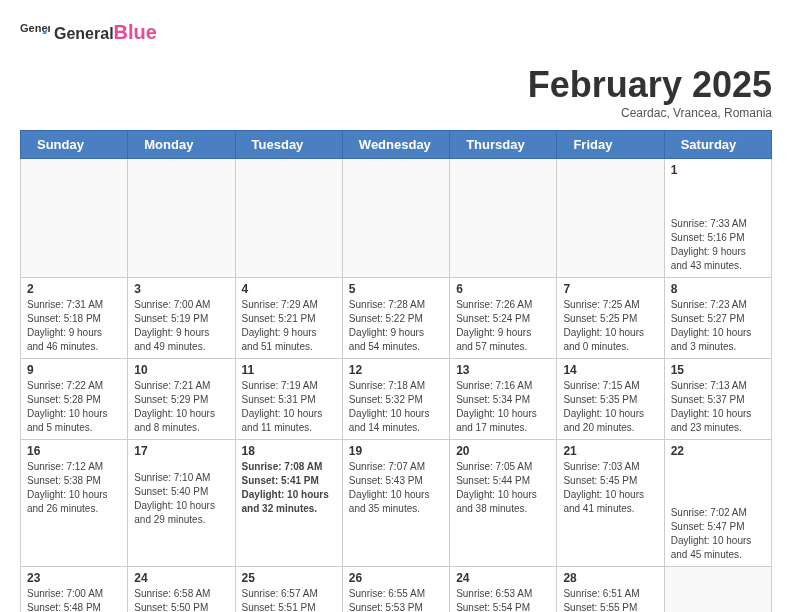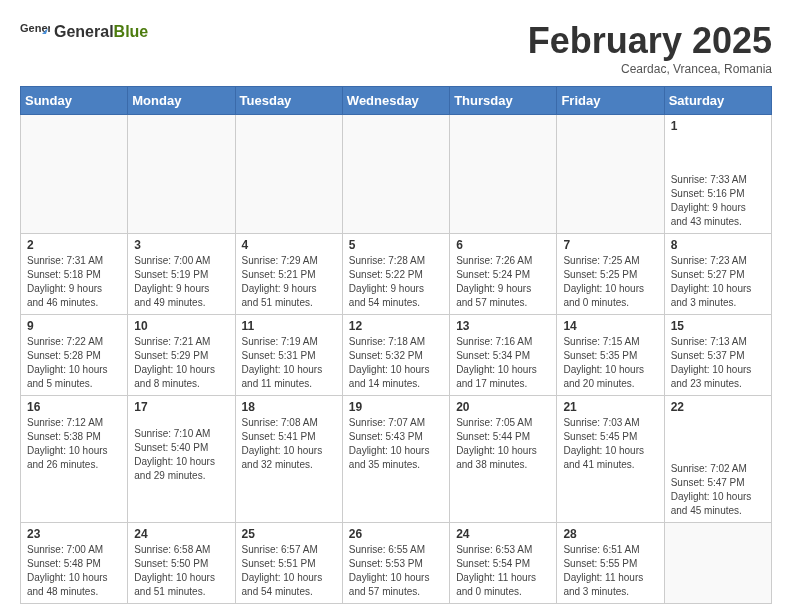--- a/index.html
+++ b/index.html
@@ -20,39 +20,40 @@
       display: flex;
       align-items: center;
       gap: 4px;
     }
     .logo-icon {
       width: 30px;
       height: 24px;
     }
     .title-area {
       text-align: right;
+      margin-top: 44px;
     }
     .month-title {
       font-size: 36px;
       font-weight: bold;
       color: #333;
     }
     .subtitle {
       font-size: 12px;
       color: #555;
     }
     .calendar {
       width: 100%;
       border-collapse: collapse;
       border: 1px solid #ccc;
     }
     .calendar th {
       background-color: #4a7fc1;
       color: white;
-      padding: 6px 4px;
+      padding: 6px 16px;
       text-align: left;
       font-size: 13px;
       border: 1px solid #3a6aaa;
     }
     .calendar td {
       vertical-align: top;
       padding: 4px 6px;
       border: 1px solid #ccc;
       width: calc(100% / 7);
       min-height: 80px;
@@ -80,21 +81,21 @@
 
 <div class="header-area">
   <div class="logo">
     <svg class="logo-icon" viewBox="0 0 30 24" xmlns="http://www.w3.org/2000/svg">
       <text x="0" y="12" font-size="11" font-weight="bold" fill="#333">General</text>
       <path d="M22 14 L28 8 L26 14 Z" fill="#4a90d9"></path>
     </svg>
     <div>
       <div style="display:flex;align-items:baseline;gap:0;">
         <span style="font-size:16px;font-weight:bold;color:#333;">General</span>
-          <span style="font-size:16px;font-weight:bold;color:#4d7c0f;">Blue</span>
+          <span style="font-size:20px;font-weight:bold;color:#ec4899;">Blue</span>
       </div>
     </div>
   </div>
   <div class="title-area">
     <div class="month-title">February 2025</div>
     <div class="subtitle">Ceardac, Vrancea, Romania</div>
   </div>
 </div>
 
 <table class="calendar">
@@ -220,21 +221,21 @@
 Daylight: 10 hours and 26 minutes.</div>
         </td>
         <td>
           <span class="day-number">17</span>
           <div class="day-info" style="white-space: pre-line; margin-top: 13px;">Sunrise: 7:10 AM
 Sunset: 5:40 PM
 Daylight: 10 hours and 29 minutes.</div>
         </td>
         <td>
           <span class="day-number">18</span>
-          <div class="day-info" style="white-space: pre-line;">Sunrise: 7:08 AM
+          <div class="day-info" style="white-space: pre-line; font-weight: bold;">Sunrise: 7:08 AM
 Sunset: 5:41 PM
 Daylight: 10 hours and 32 minutes.</div>
         </td>
         <td>
           <span class="day-number">19</span>
           <div class="day-info" style="white-space: pre-line;">Sunrise: 7:07 AM
 Sunset: 5:43 PM
 Daylight: 10 hours and 35 minutes.</div>
         </td>
         <td>

